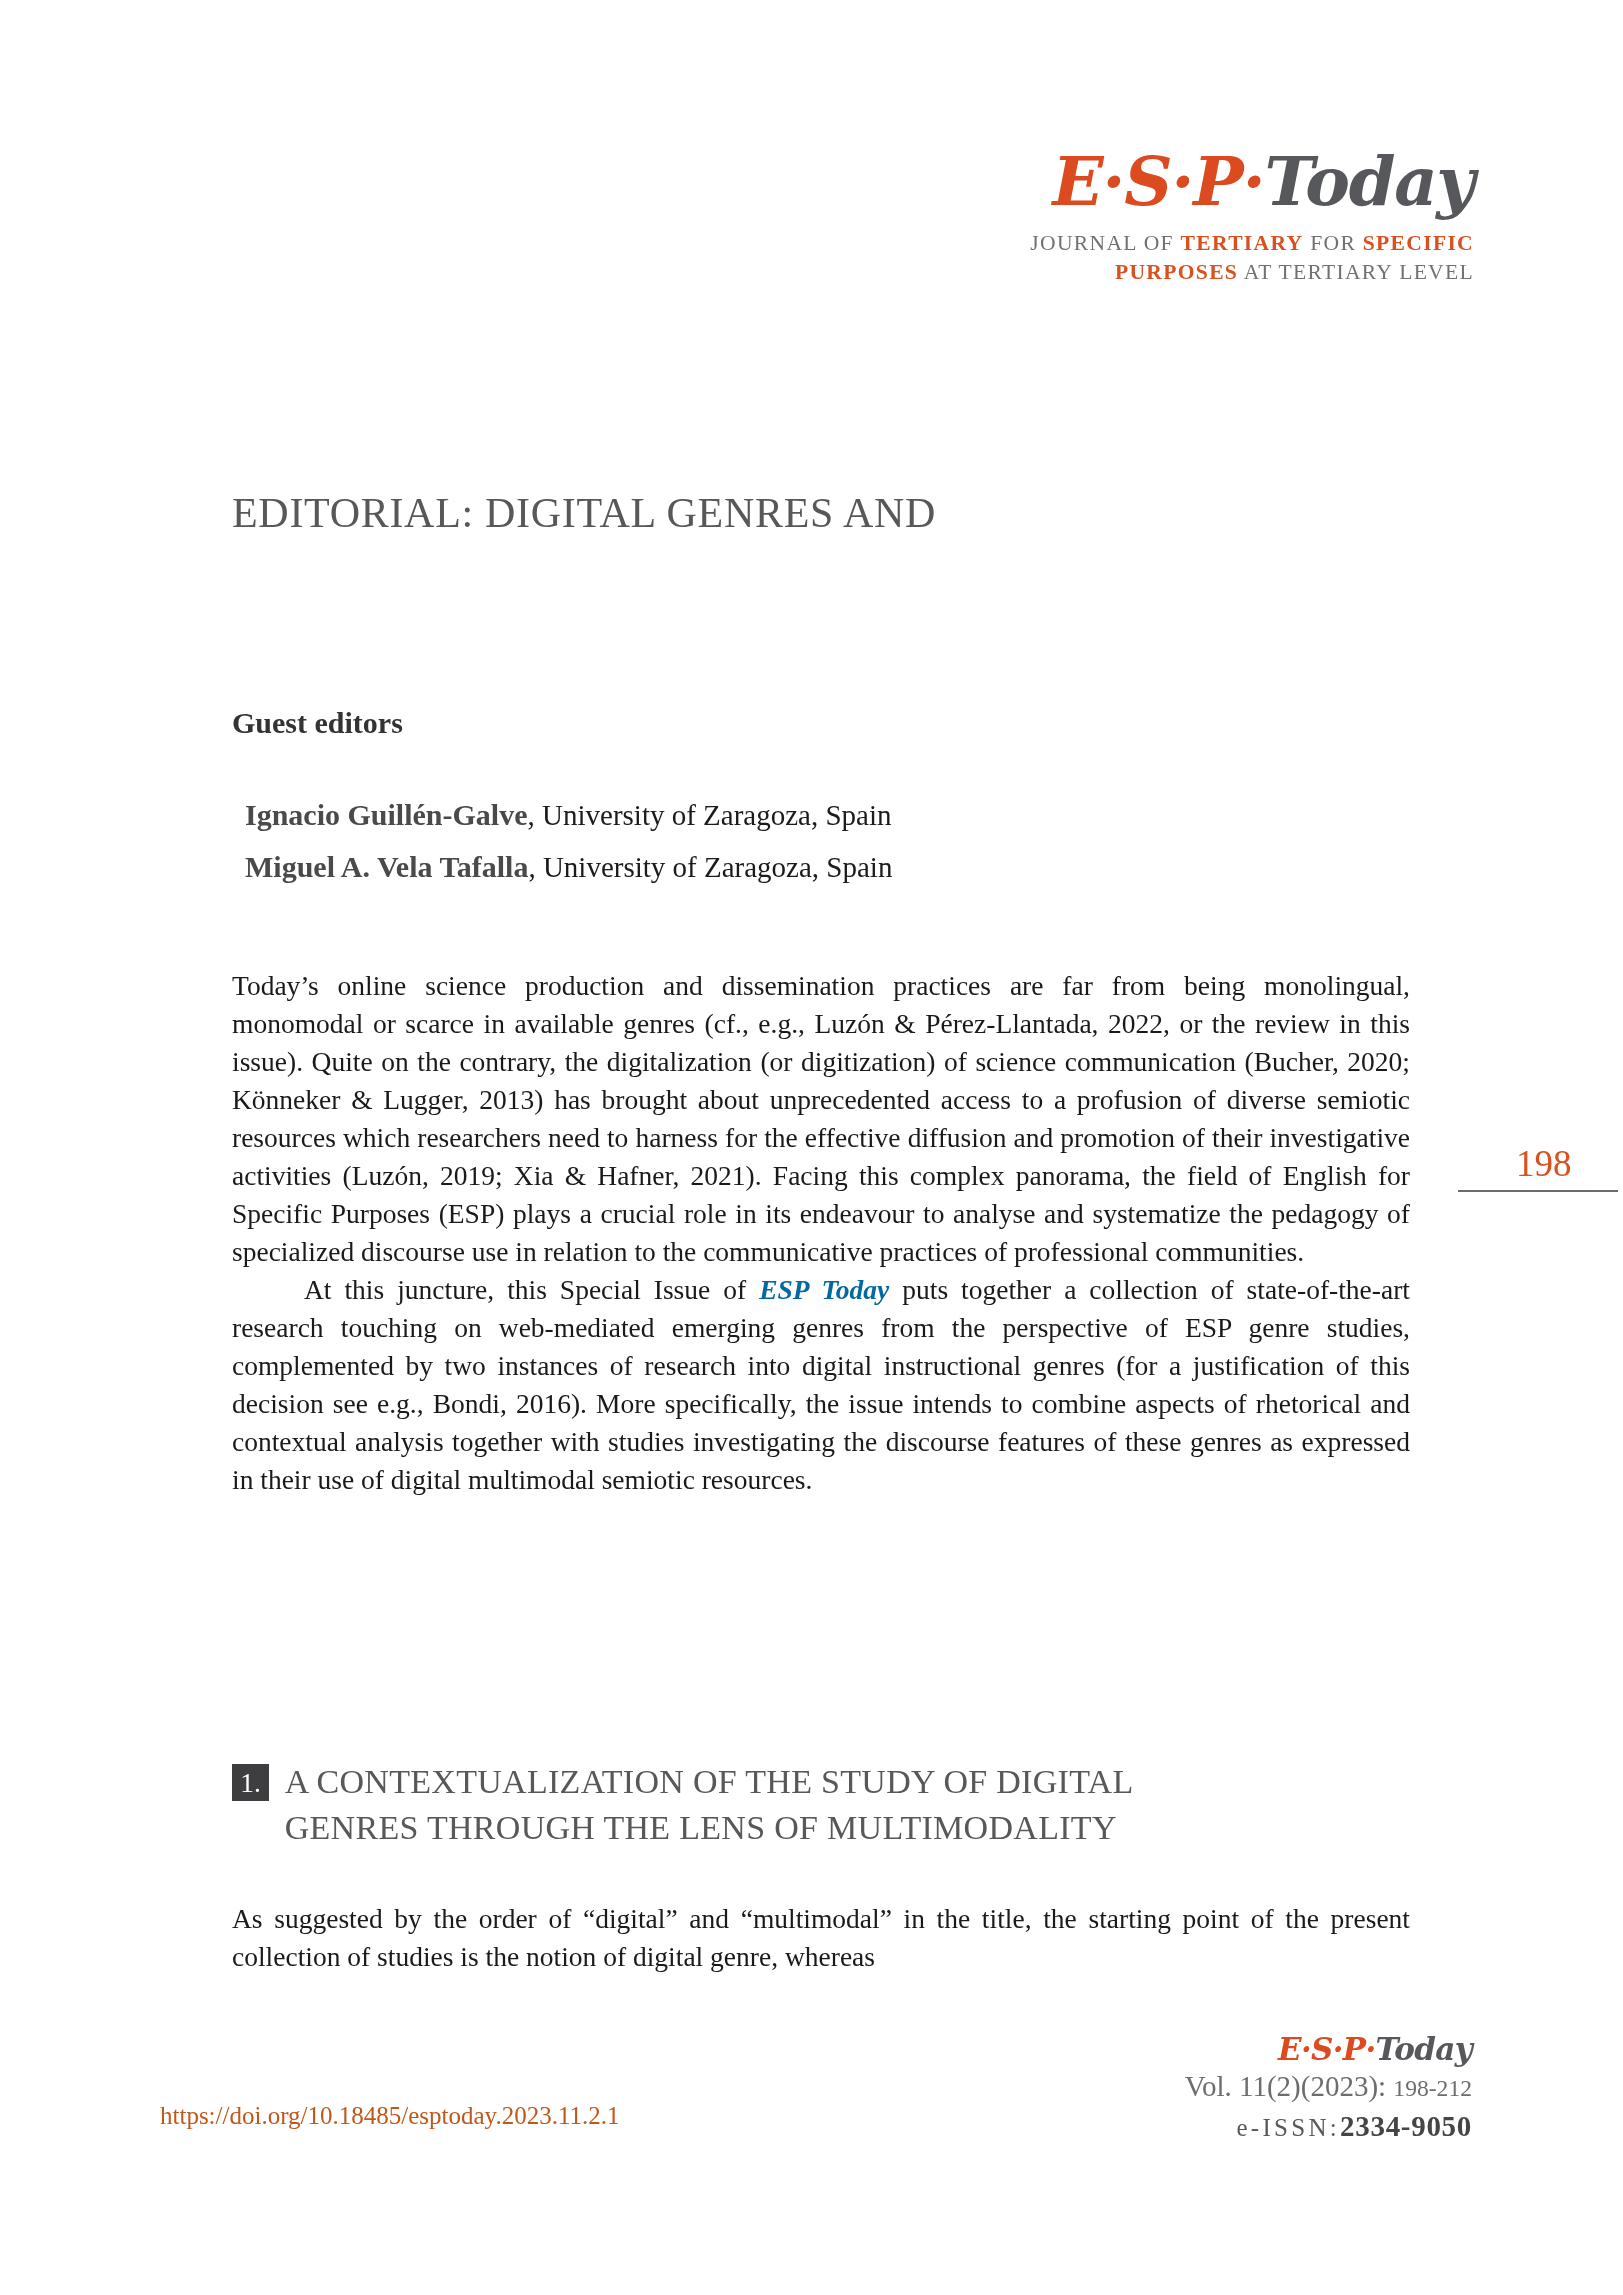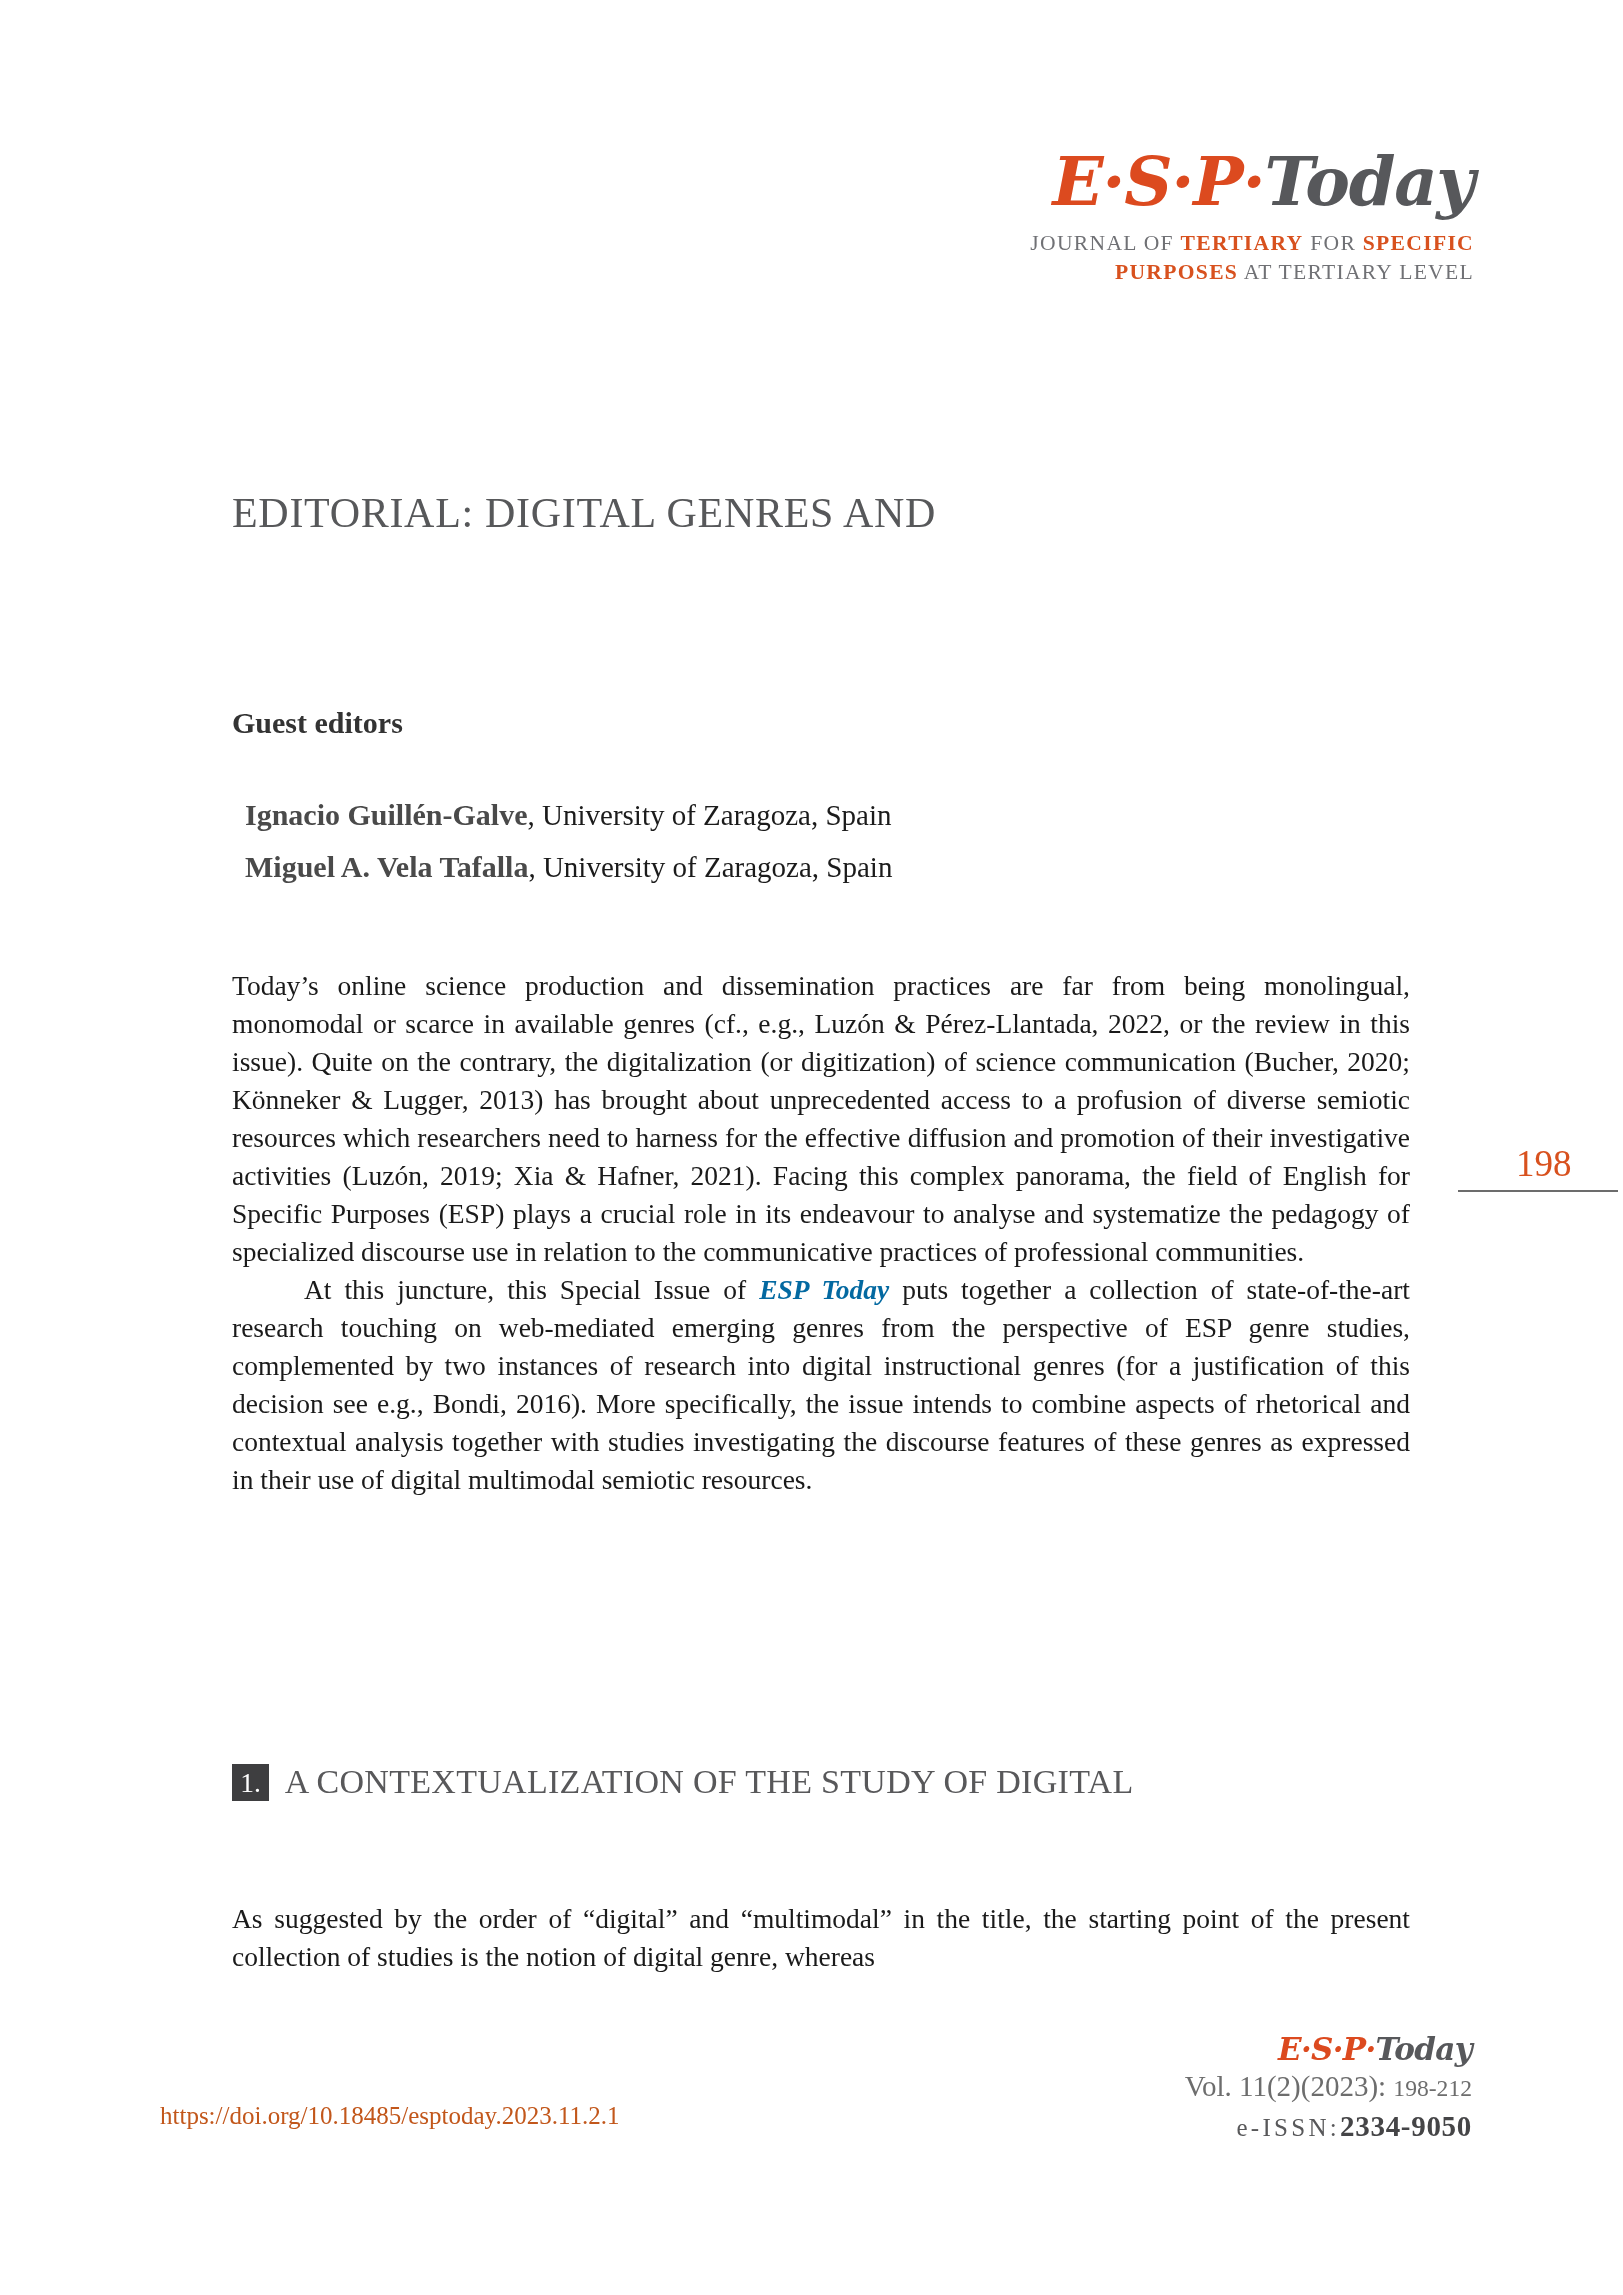--- a/index.html
+++ b/index.html
@@ -136,20 +136,21 @@
   </p>
 </div>
 
 <div class="pagenum">198</div>
 <div class="pagerule"></div>
 
 <div class="section-heading">
   <div class="num-box">1.</div>
   <div class="sec-title">
     <span>A CONTEXTUALIZATION OF THE STUDY OF DIGITAL</span><br>
+    <span>GENRES THROUGH THE LENS OF MULTIMODALITY</span>
   </div>
 </div>
 
 <div class="bodytext body-2">
   <p>As suggested by the order of “digital” and “multimodal” in the title, the starting point of the present collection of studies is the notion of digital genre, whereas</p>
 </div>
 
 <a href="#" class="footer-doi">https://doi.org/10.18485/esptoday.2023.11.2.1</a>
 
 <div class="footer-right">

